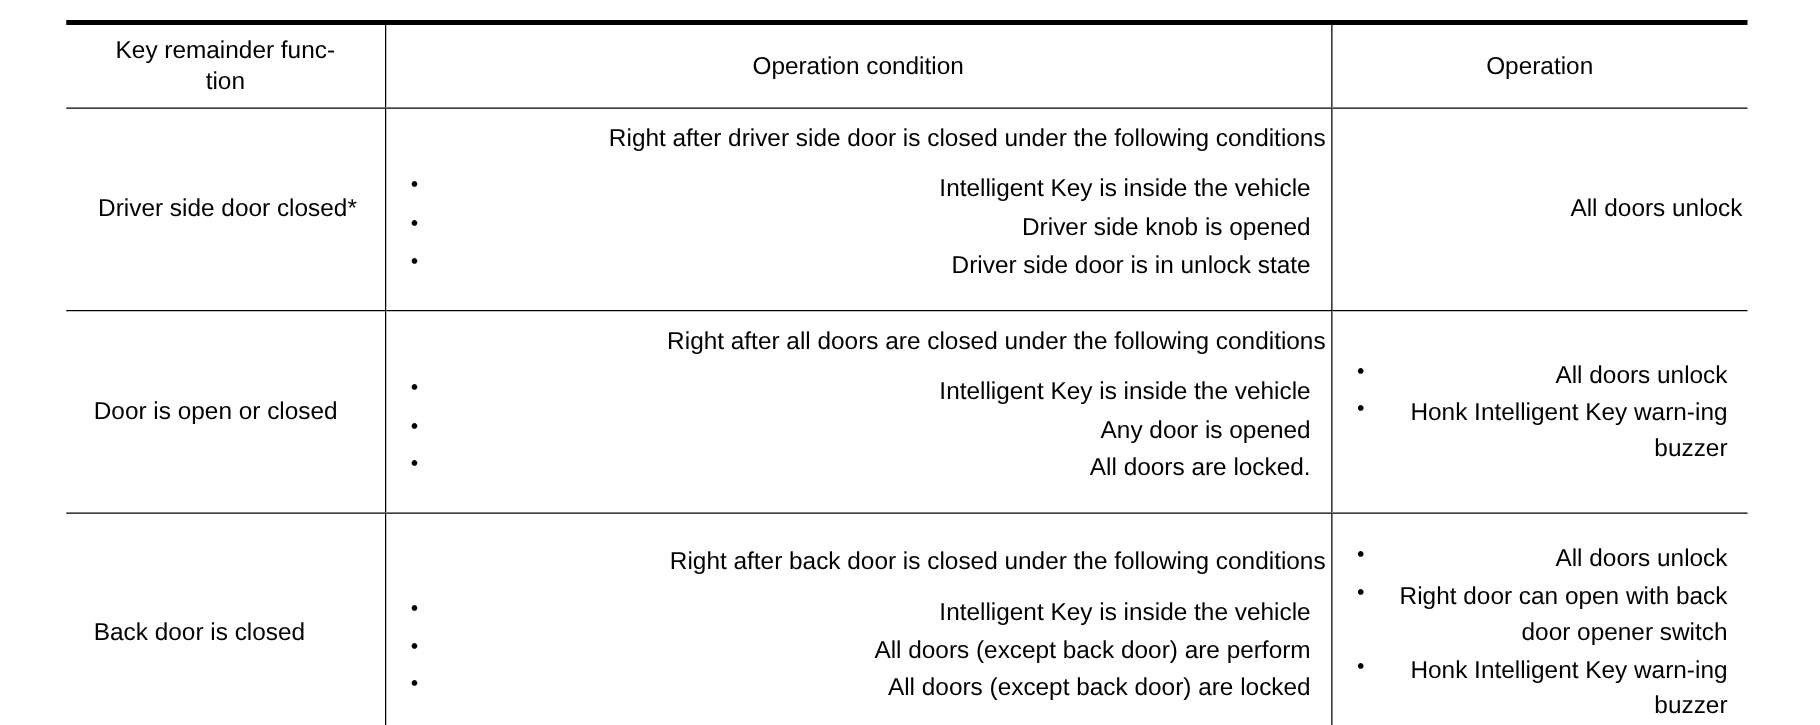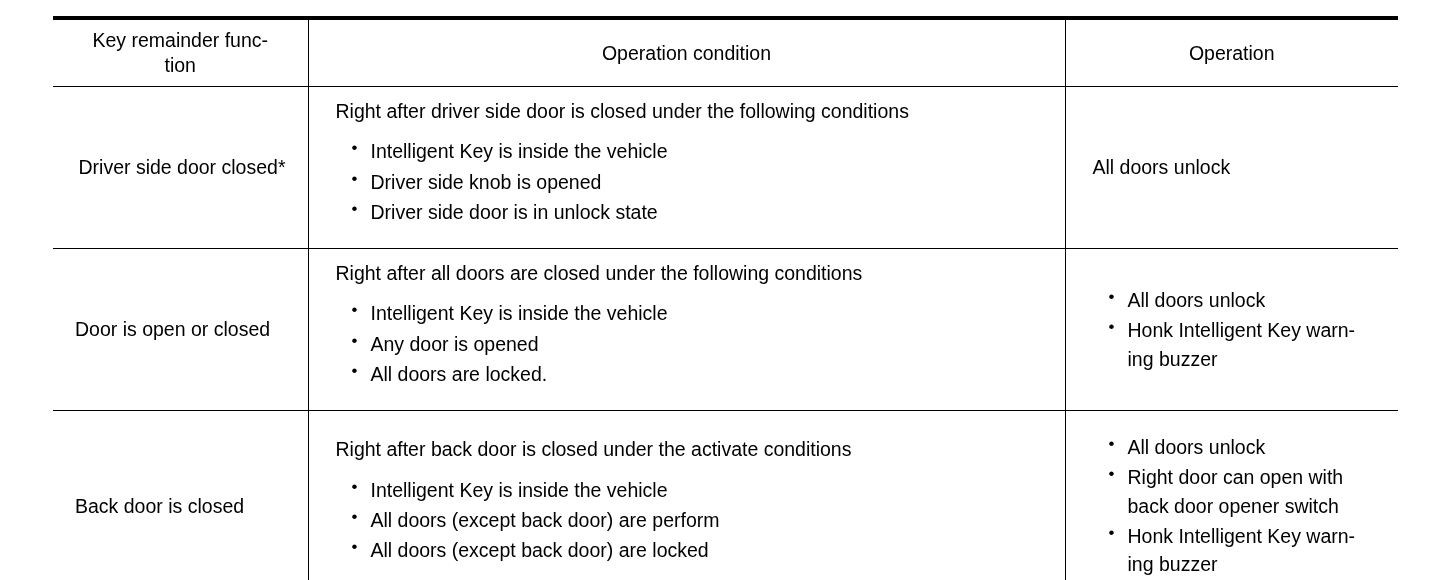--- a/index.html
+++ b/index.html
@@ -53,23 +53,24 @@
     height: 66px;
     text-align: center;
     font-size: 19.5px;
     line-height: 1.28;
   }
   .head-row .th-inner {
     padding: 6px 14px;
   }
 
   .cell-pad {
-    padding: 10px 27px;
+    padding: 10px 4px;
     font-size: 19.5px;
     line-height: 1.45;
+    text-align: right;
   }
   .cell-label {
     font-size: 19.5px;
     line-height: 1.45;
     padding: 10px 22px;
   }
   .cell-label.left { text-align: right; }
   .cell-label.center { }
 
   .lead {
@@ -186,21 +187,21 @@
           </div>
         </td>
       </tr>
 
       <tr class="row3">
         <td>
           <div class="cell-label center">Back door is closed</div>
         </td>
         <td class="col-div">
           <div class="cell-pad">
-            <p class="lead">Right after back door is closed under the activate conditions</p>
+            <p class="lead">Right after back door is closed under the following conditions</p>
             <ul class="blist cond">
               <li>Intelligent Key is inside the vehicle</li>
               <li>All doors (except back door) are perform</li>
               <li>All doors (except back door) are locked</li>
             </ul>
           </div>
         </td>
         <td class="col-div">
           <div class="cell-pad">
             <ul class="blist op-list">

